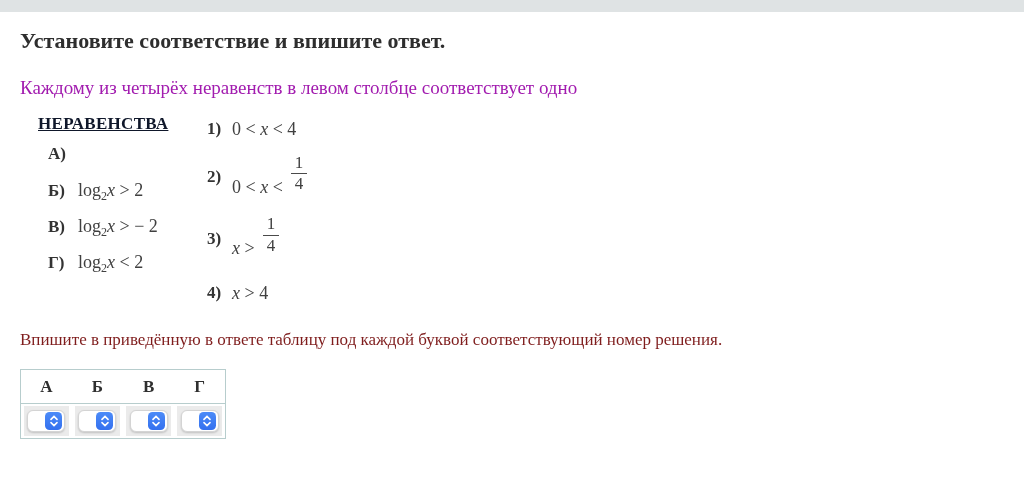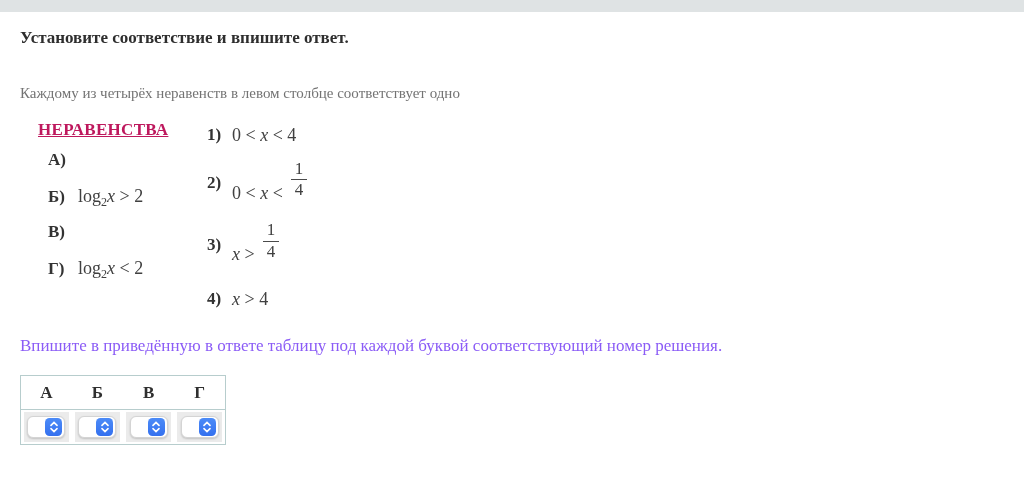--- a/index.html
+++ b/index.html
@@ -12,44 +12,44 @@
   }
   .top-strip {
     width: 100%;
     height: 12px;
     background: #dfe3e4;
   }
   .content { padding: 0 20px; }
 
   .page-title {
     margin-top: 16px;
-    font-size: 17px;
+    font-size: 22px;
     font-weight: bold;
     color: #2e2e2e;
   }
   .intro {
-    margin-top: 32px;
-    font-size: 15px;
+    margin-top: 20px;
+    font-size: 19px;
     line-height: 27px;
-    color: #737373;
+    color: #a21caf;
   }
 
   
   .match-section {
     margin: 13px 0 0 18px;
     display: flex;
   }
   .col-left { width: 169px; }
   .col-right { width: 360px; }
   .col-header {
     font-size: 17px;
     font-weight: bold;
     text-decoration: underline;
     letter-spacing: 0.3px;
-    color: #be185d;
+    color: #0f172a;
     height: 28px;
   }
 
   .ineq-row {
     display: flex;
     align-items: baseline;
     height: 36px;
     padding-left: 10px;
     line-height: 24px;
   }
@@ -88,21 +88,21 @@
     font-size: 17px;
     line-height: 1.1;
     transform: translateY(-3px);
   }
   .frac .num { display: block; padding: 0 4px 1px; }
   .frac .den { display: block; border-top: 1px solid #4a4a4a; padding: 1px 4px 0; }
 
   .outro {
     margin-top: 22px;
     font-size: 17px;
-    color: #8b5cf6;
+    color: #7f1d1d;
   }
 
   
   .answer-table {
     margin-top: 19px;
     border-collapse: collapse;
     border: 1px solid #b7cdcd;
     width: 206px;
   }
   .answer-table th {
@@ -182,20 +182,21 @@
         <span class="row-label">А)</span>
       </div>
 
       <div class="ineq-row">
         <span class="row-label">Б)</span>
         <span class="formula"><span>log</span><sub>2</sub><i>x</i> <span>&gt; 2</span></span>
       </div>
 
       <div class="ineq-row">
         <span class="row-label">В)</span>
+        <span class="formula"><span>log</span><sub>2</sub><i>x</i> <span>&gt; − 2</span></span>
       </div>
 
       <div class="ineq-row">
         <span class="row-label">Г)</span>
         <span class="formula"><span>log</span><sub>2</sub><i>x</i> <span>&lt; 2</span></span>
       </div>
     </div>
 
     <div class="col-right">
 

